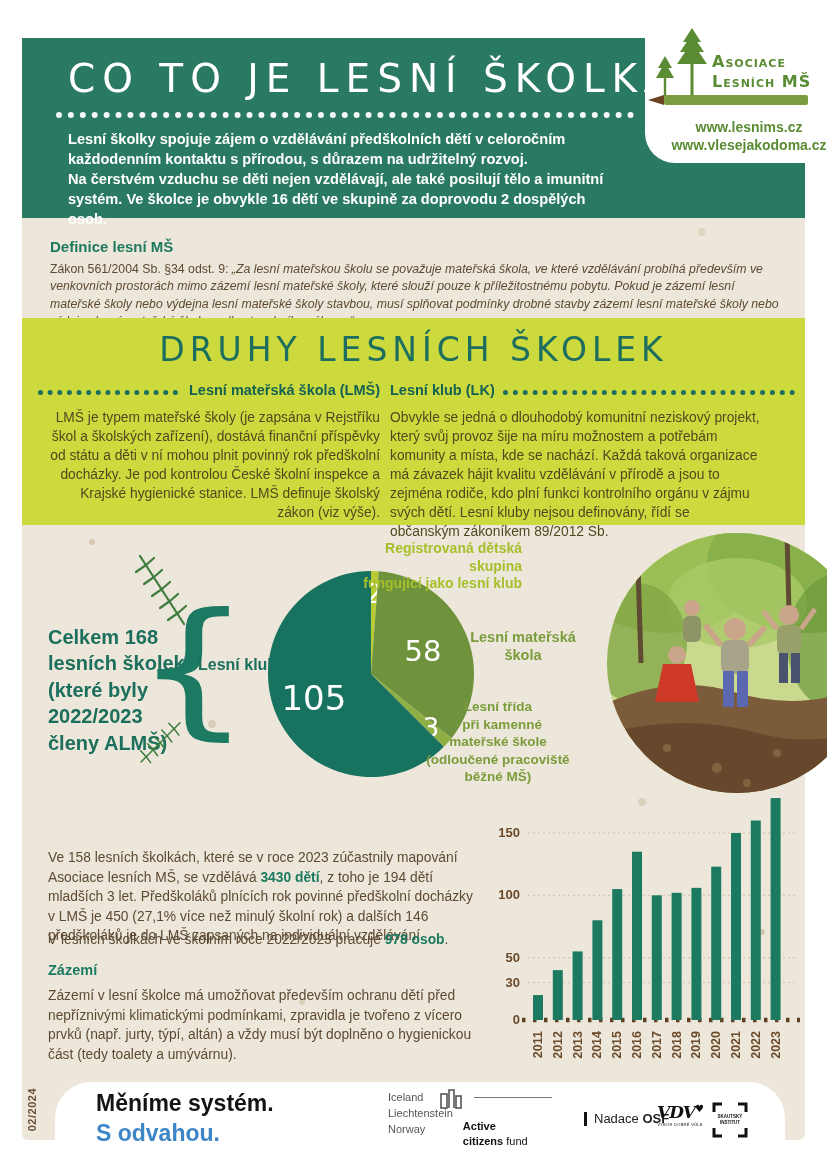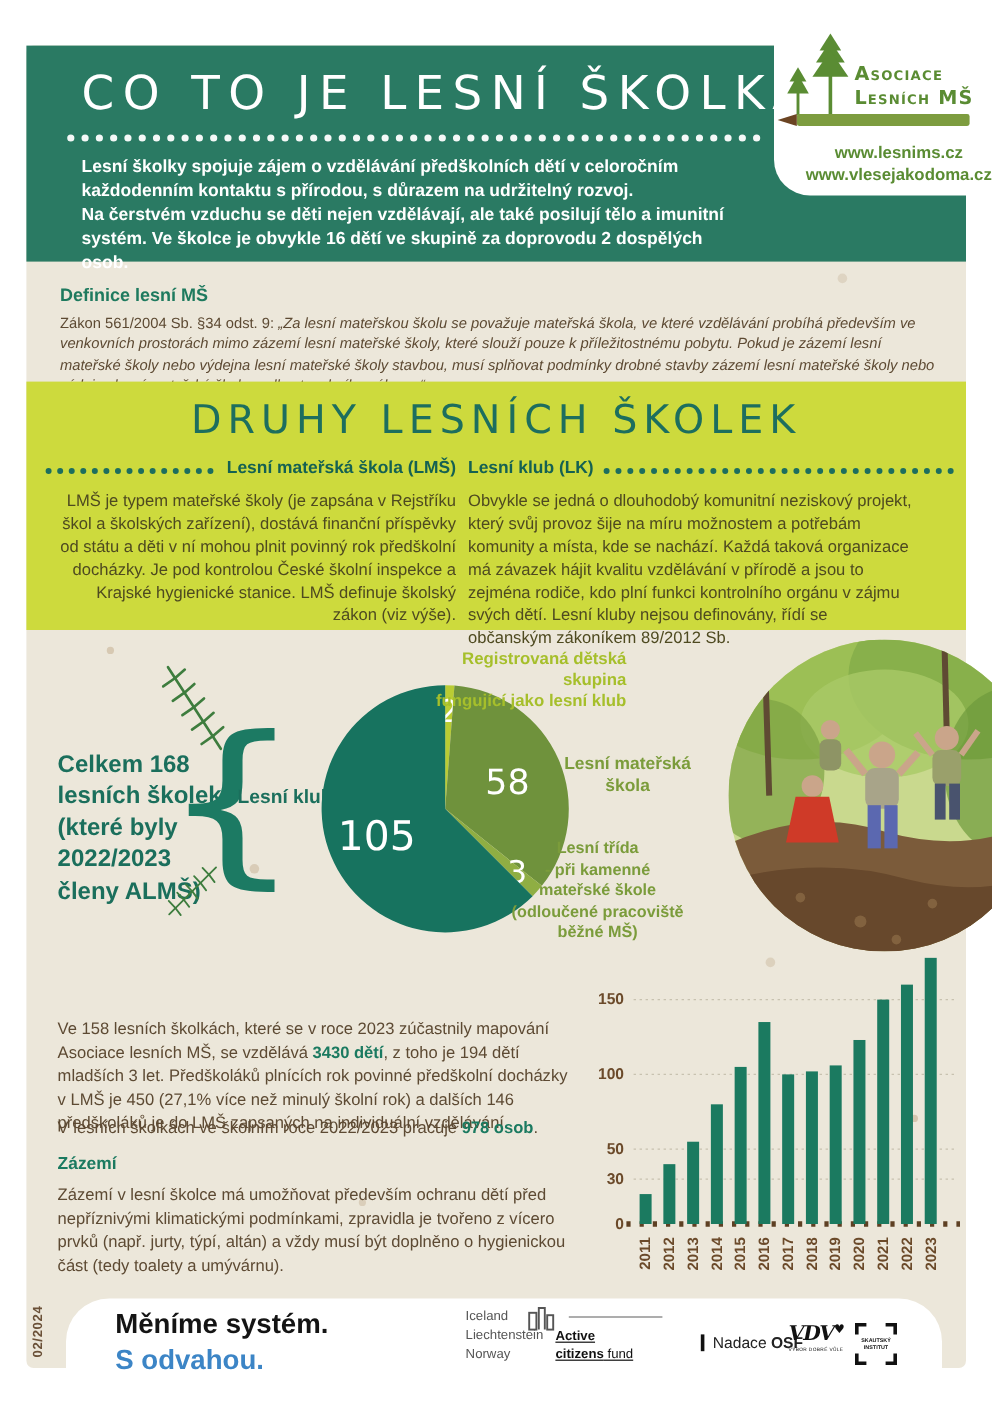--- a/index.html
+++ b/index.html
@@ -82,21 +82,21 @@
 
   
   .footer-card{left:55px;top:1082px;width:730px;height:87px;background:#fff;border-radius:36px 36px 0 0;z-index:3;}
   .date-vert{left:26px;top:1088px;writing-mode:vertical-rl;transform:rotate(180deg);
       color:#6b5138;font-size:11px;font-weight:700;letter-spacing:.5px;z-index:4;}
   .slogan1{left:96px;top:1090px;color:#141414;font-size:23px;font-weight:800;z-index:4;}
   .slogan2{left:96px;top:1120px;color:#3c85c6;font-size:23px;font-weight:800;z-index:4;}
   .eea{left:388px;top:1090px;z-index:4;font-size:11px;color:#555;}
   .eea-row{display:flex;gap:10px;}
   .eea-countries{line-height:1.45;}
-  .eea-fund{margin-top:17px;color:#111;line-height:1.35;text-decoration:underline;}
+  .eea-fund{margin-top:29px;color:#111;line-height:1.35;}
   .eea-fund .b{font-weight:800;}
   .eea-icon{position:absolute;left:52px;top:-2px;}
   .eea-line{position:absolute;left:86px;top:7px;width:78px;border-top:1.5px solid #777;}
   .osf{left:584px;top:1112px;z-index:4;color:#222;font-size:13px;border-left:3px solid #111;padding-left:7px;line-height:1.1;}
   .osf .b{font-weight:800;}
   .vdv{left:654px;top:1104px;width:52px;text-align:center;z-index:4;color:#111;}
   .vdv-mark{font-family:"DejaVu Serif",serif;font-size:17px;font-weight:700;font-style:italic;letter-spacing:-1px;line-height:1;}
   .vdv-heart{font-size:10px;vertical-align:top;}
   .vdv-cap{font-size:4px;letter-spacing:.3px;margin-top:1px;}
   .skaut{left:712px;top:1102px;width:36px;height:36px;z-index:4;}

